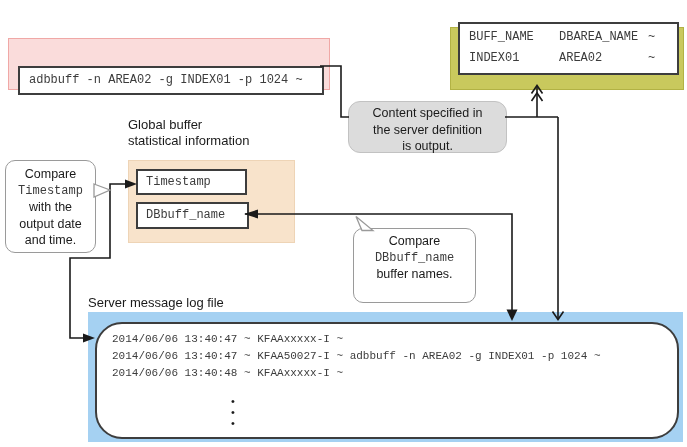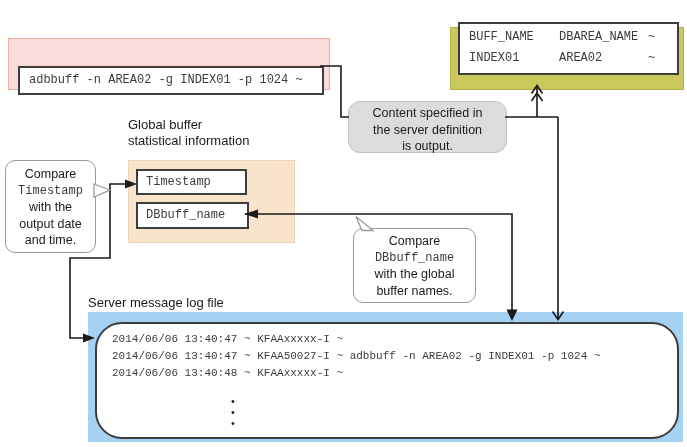--- a/index.html
+++ b/index.html
@@ -98,21 +98,20 @@
 
   <div id="callout-content">
     <div>Content specified in</div>
     <div>the server definition</div>
     <div>is output.</div>
   </div>
 
   <div class="callout-white" id="callout-db">
     <div>Compare</div>
     <div class="callout-mono">DBbuff_name</div>
-    <div>with the global</div>
     <div>buffer names.</div>
   </div>
 
   <div class="abs label" id="log-label">Server message log file</div>
   <div class="abs" id="log-outer"></div>
   <div class="codebox" id="log-inner">
     <div class="logline">2014/06/06 13:40:47 ~ KFAAxxxxx-I ~</div>
     <div class="logline">2014/06/06 13:40:47 ~ KFAA50027-I ~ adbbuff -n AREA02 -g INDEX01 -p 1024 ~</div>
     <div class="logline">2014/06/06 13:40:48 ~ KFAAxxxxx-I ~</div>
   </div>

